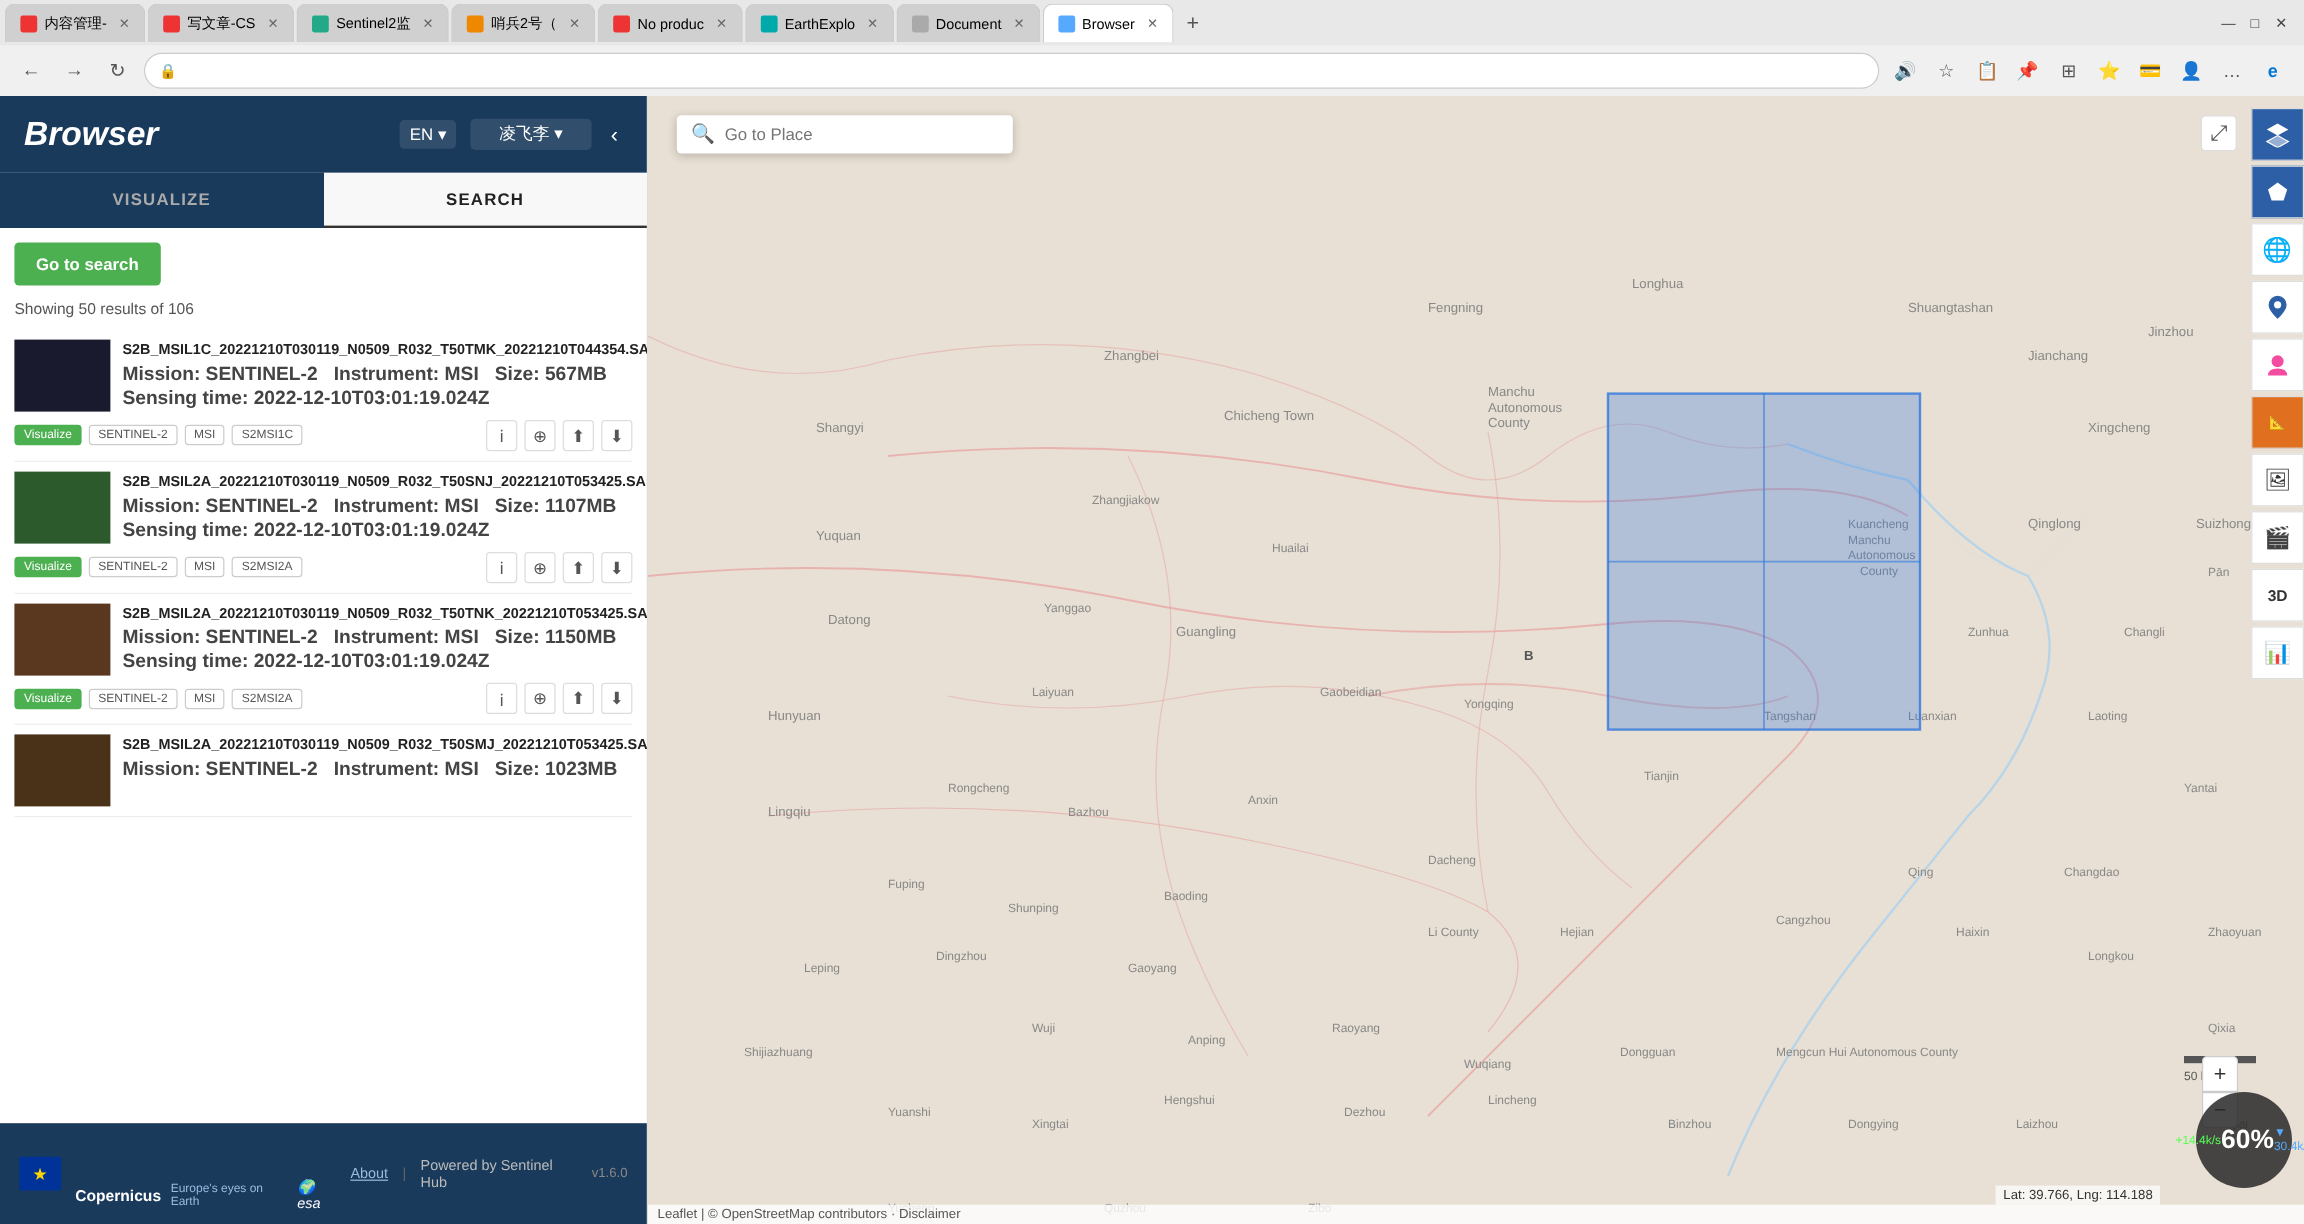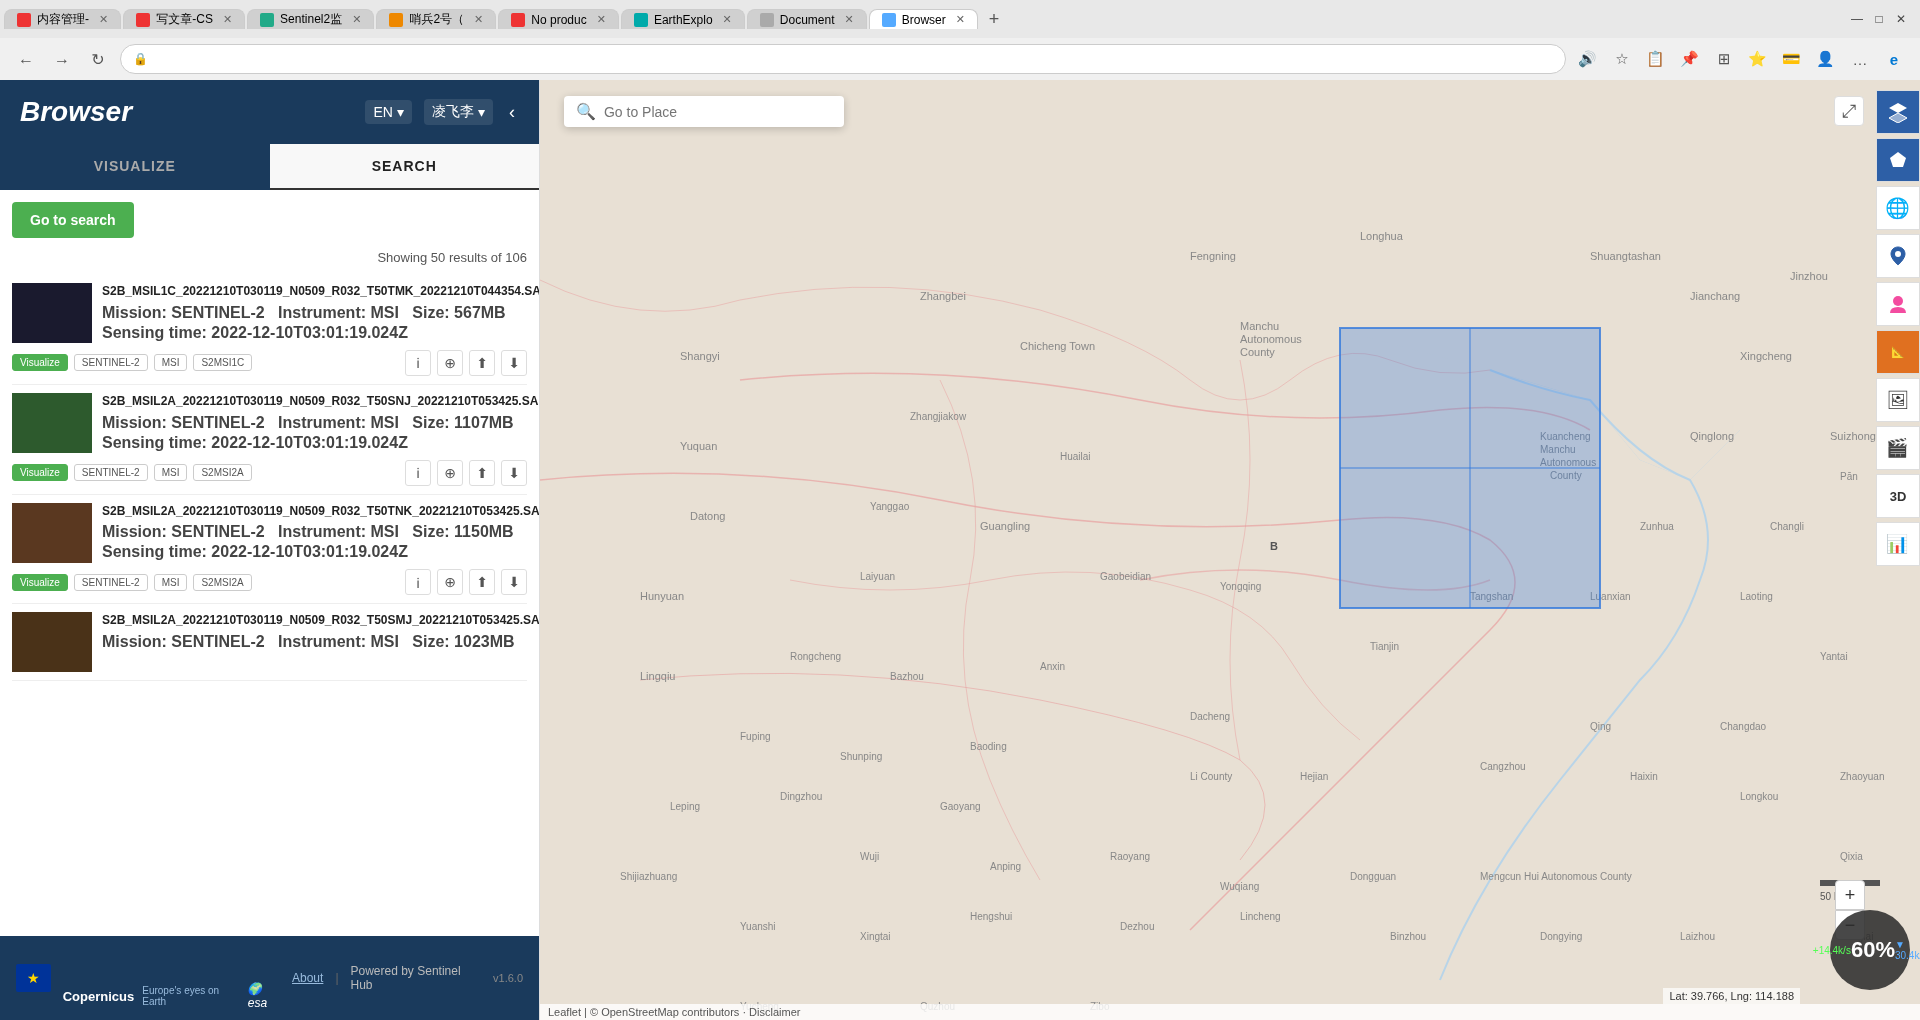--- a/index.html
+++ b/index.html
@@ -1,21 +1,21 @@
 <!DOCTYPE html>
 <html><head>
   <meta charset="utf-8">
   <style>
     * { box-sizing: border-box; margin: 0; padding: 0; }
     body { font-family: Arial, sans-serif; width: 1920px; height: 1020px; overflow: hidden; background: #fff; }
 
     
     .browser-chrome { width: 100%; background: #f0f0f0; }
     .tab-bar { display: flex; align-items: center; background: #e8e8e8; height: 38px; padding: 0 4px; gap: 2px; }
-    .tab { display: flex; align-items: center; height: 20px; padding: 0 12px; background: #fff; border-radius: 8px 8px 0 0; font-size: 12px; max-width: 180px; white-space: nowrap; overflow: hidden; text-overflow: ellipsis; border: 1px solid #ccc; border-bottom: none; cursor: pointer; gap: 6px; }
+    .tab { display: flex; align-items: center; height: 32px; padding: 0 12px; background: #fff; border-radius: 8px 8px 0 0; font-size: 12px; max-width: 180px; white-space: nowrap; overflow: hidden; text-overflow: ellipsis; border: 1px solid #ccc; border-bottom: none; cursor: pointer; gap: 6px; }
     .tab.active { background: #fff; z-index: 2; }
     .tab.inactive { background: #d0d0d0; }
     .tab-favicon { width: 14px; height: 14px; border-radius: 2px; flex-shrink: 0; }
     .tab-close { margin-left: 4px; color: #666; cursor: pointer; font-size: 11px; }
     .tab-new { width: 28px; height: 28px; display: flex; align-items: center; justify-content: center; cursor: pointer; font-size: 18px; color: #555; }
     .tab-actions { margin-left: auto; display: flex; align-items: center; gap: 8px; padding-right: 8px; }
     .win-btn { width: 14px; height: 14px; border-radius: 50%; cursor: pointer; font-size: 12px; display: flex; align-items: center; justify-content: center; color: #444; }
 
     .address-bar { display: flex; align-items: center; height: 42px; background: #f0f0f0; padding: 4px 12px; gap: 8px; }
     .nav-btn { width: 28px; height: 28px; display: flex; align-items: center; justify-content: center; cursor: pointer; color: #555; font-size: 16px; border-radius: 50%; }
@@ -25,31 +25,31 @@
 
     
     .main-layout { display: flex; width: 100%; height: calc(1020px - 80px); }
 
     
     .sidebar { width: 540px; background: #fff; display: flex; flex-direction: column; border-right: 1px solid #ddd; height: 100%; }
     .sidebar-header { background: #1a3a5c; padding: 16px 20px; display: flex; align-items: center; justify-content: space-between; }
     .sidebar-logo { color: #fff; font-size: 28px; font-weight: 900; font-style: italic; }
     .sidebar-controls { display: flex; align-items: center; gap: 12px; }
     .lang-btn { display: flex; align-items: center; gap: 4px; color: #fff; font-size: 14px; cursor: pointer; background: rgba(255,255,255,0.1); padding: 4px 8px; border-radius: 4px; }
-    .user-btn { display: flex; align-items: center; gap: 4px; color: #fff; font-size: 14px; cursor: pointer; background: rgba(255,255,255,0.1); padding: 4px 8px; border-radius: 4px; font-family: Liberation Serif, serif; }
+    .user-btn { display: flex; align-items: center; gap: 4px; color: #fff; font-size: 14px; cursor: pointer; background: rgba(255,255,255,0.1); padding: 4px 24px; border-radius: 4px; font-family: Liberation Serif, serif; }
     .collapse-btn { color: #fff; cursor: pointer; font-size: 18px; padding: 4px; }
 
     .sidebar-tabs { display: flex; }
     .sidebar-tab { flex: 1; padding: 14px; text-align: center; font-size: 14px; font-weight: 600; letter-spacing: 1px; cursor: pointer; color: #666; border-bottom: 2px solid transparent; }
     .sidebar-tab.active { color: #222; border-bottom: 2px solid #333; background: #f8f8f8; }
     .sidebar-tab.inactive { background: #1a3a5c; color: #aaa; border-bottom: 2px solid transparent; }
 
     .sidebar-content { flex: 1; overflow-y: auto; padding: 12px; }
     .go-search-btn { background: #4caf50; color: #fff; border: none; padding: 10px 18px; border-radius: 4px; font-size: 14px; font-weight: 600; cursor: pointer; margin-bottom: 12px; }
-    .results-count { text-align: right; font-size: 13px; color: #555; margin-bottom: 10px; }
+    .results-count { font-size: 13px; color: #555; margin-bottom: 10px; }
 
     .result-item { display: flex; flex-direction: column; border-bottom: 1px solid #eee; padding: 8px 0; }
     .result-top { display: flex; gap: 10px; align-items: flex-start; }
     .result-thumb { width: 80px; height: 60px; background: #222; flex-shrink: 0; object-fit: cover; }
     .result-info { flex: 1; }
     .result-name { font-size: 12px; font-weight: 600; color: #222; line-height: 1.4; margin-bottom: 4px; }
     .result-meta { font-size: 16px; color: #444; margin-bottom: 2px; }
     .result-meta span { font-weight: 600; }
     .result-tags { display: flex; align-items: center; gap: 6px; margin-top: 6px; flex-wrap: wrap; }
     .tag { font-size: 10px; padding: 2px 7px; border-radius: 3px; border: 1px solid #ccc; color: #555; }

